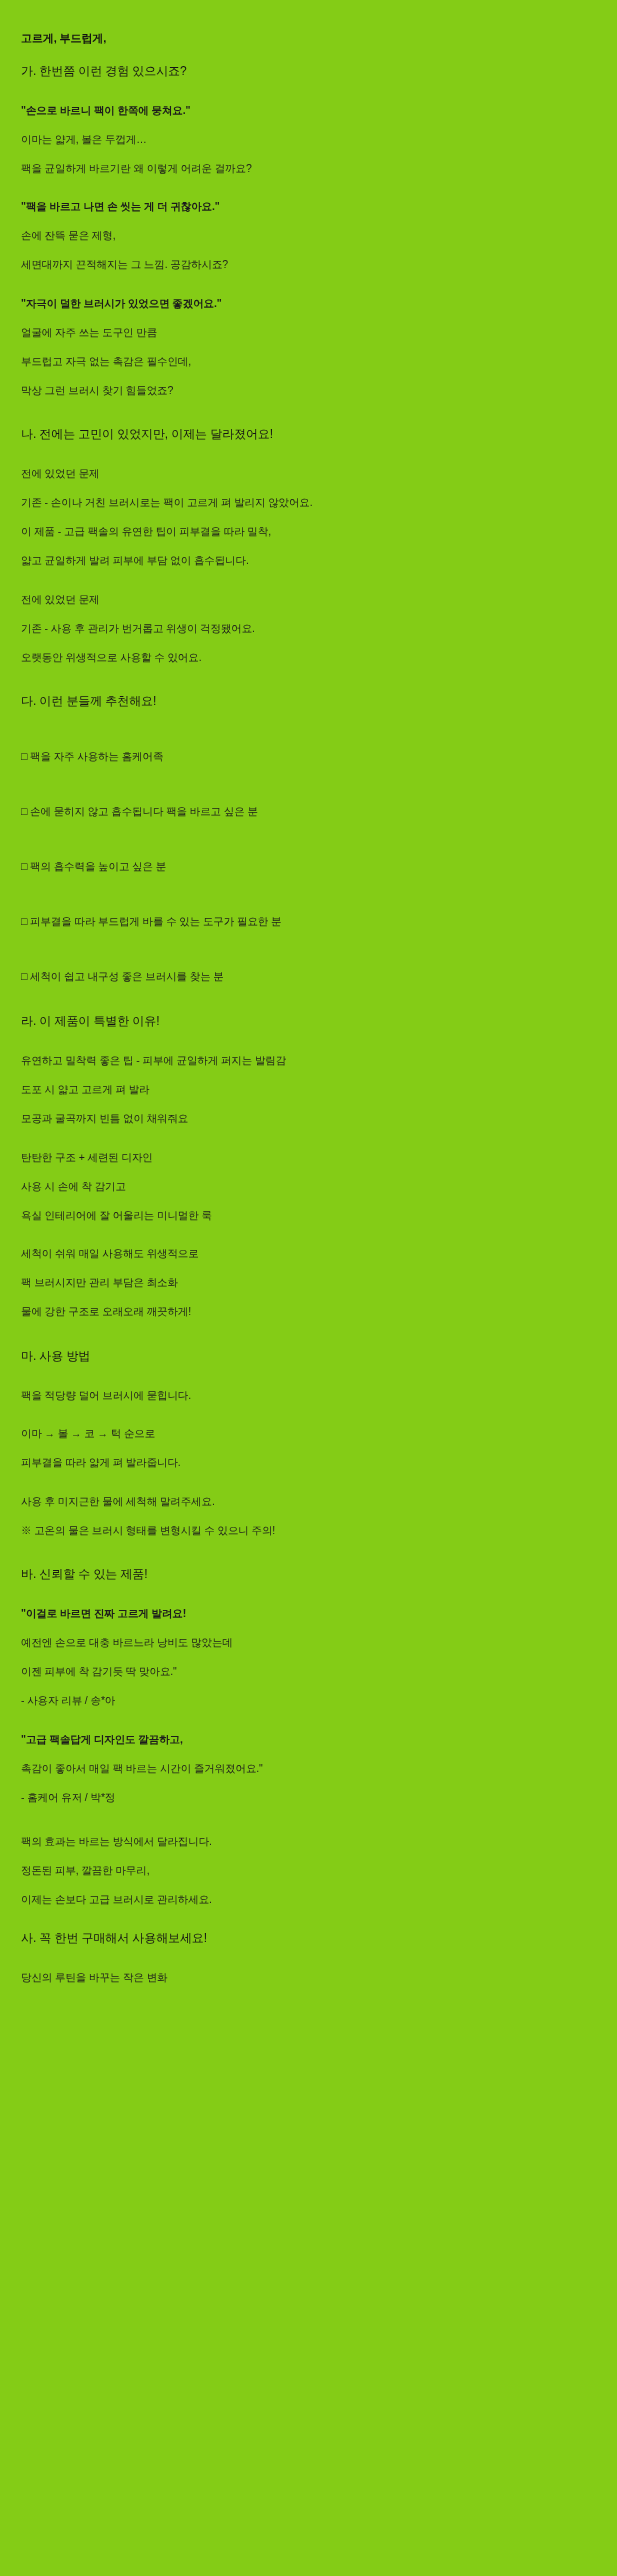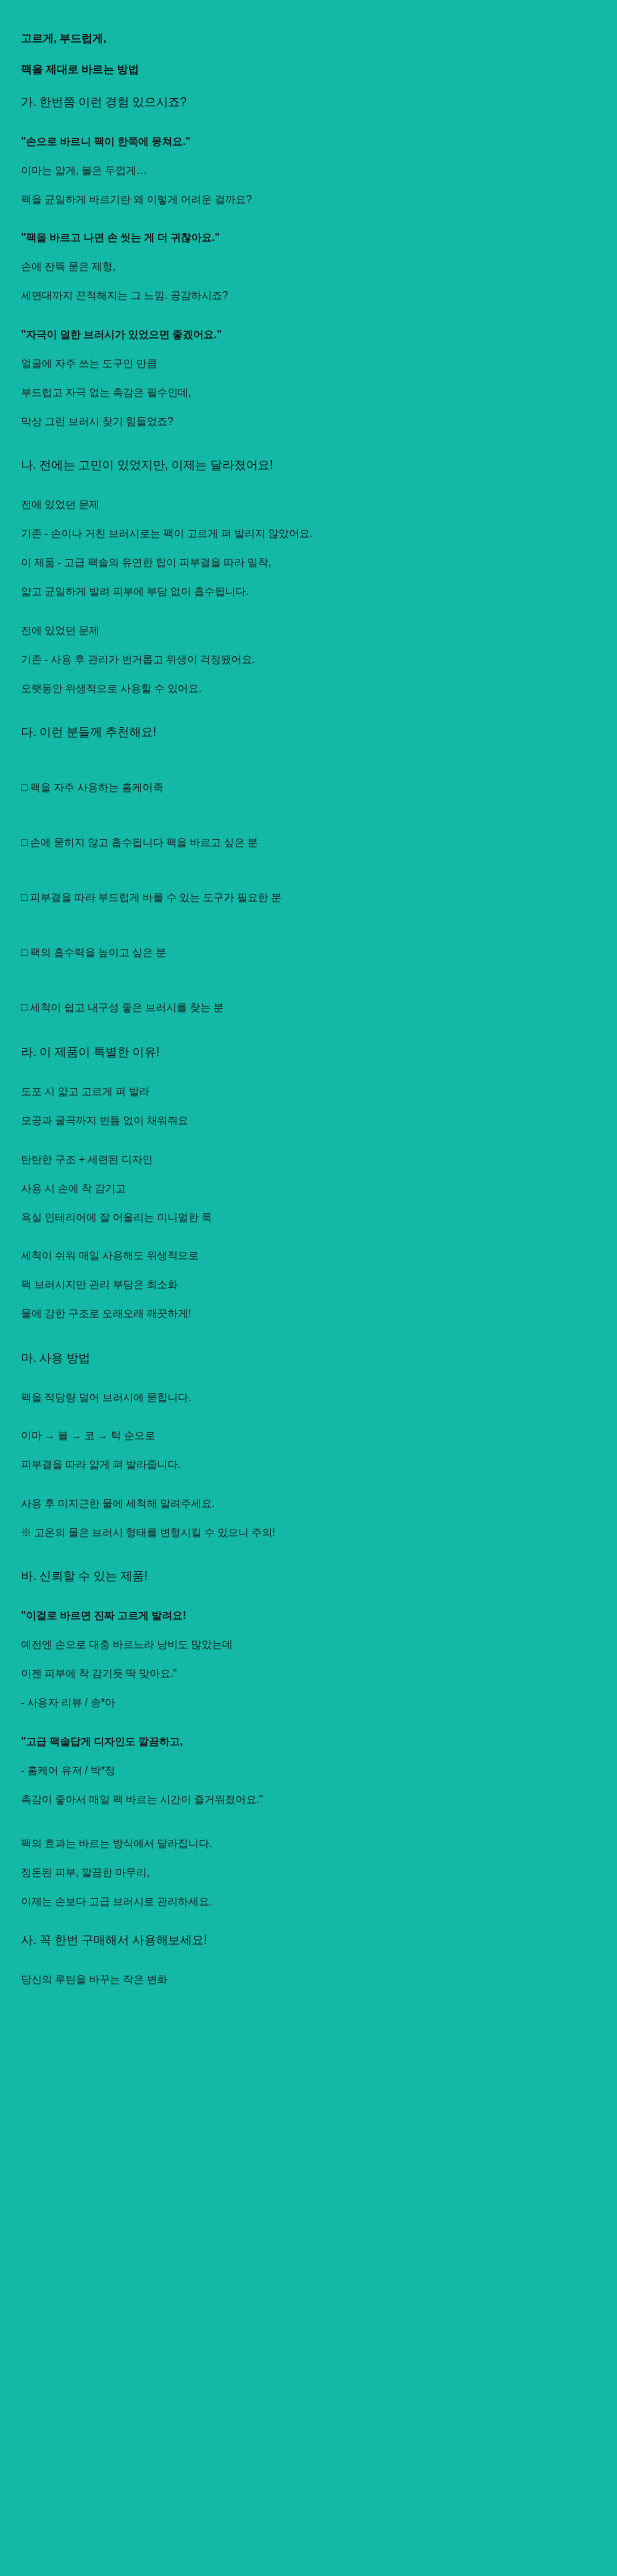--- a/index.html
+++ b/index.html
@@ -11,21 +11,21 @@
   body {
     width: 617px;
     min-height: 2576px;
     font-family: "Liberation Sans", sans-serif;
     color: #1a1a1a;
   }
   .page {
     width: 617px;
     min-height: 2576px;
     padding: 17.3px 21px 25px 21px;
-    background: #14b8a6;
+    background: #84cc16;
   }
   .block {
     margin: 0 0 18.5px 0;
   }
   .line {
     font-size: 10.5px;
     line-height: 18.5px;
     letter-spacing: -0.1px;
     color: #1c1c1c;
     white-space: pre-wrap;
@@ -65,21 +65,20 @@
   .gap-md { margin-bottom: 20px; }
   .gap-lg { margin-bottom: 26px; }
 </style>
 </head>
 <body>
 
 <div class="page">
   <div id="content-root">
       <div class="block title gap-sm">
         <p class="line">고르게, 부드럽게,</p>
-        <p class="line">팩을 제대로 바르는 방법</p>
       </div>
       <div class="block heading gap-md">
         <p class="line">가. 한번쯤 이런 경험 있으시죠?</p>
       </div>
       <div class="block quote gap-md">
         <p class="line q-first">"손으로 바르니 팩이 한쪽에 뭉쳐요."</p>
         <p class="line">이마는 얇게, 볼은 두껍게…</p>
         <p class="line">팩을 균일하게 바르기란 왜 이렇게 어려운 걸까요?</p>
       </div>
       <div class="block quote gap-md">
@@ -106,28 +105,29 @@
         <p class="line">전에 있었던 문제</p>
         <p class="line">기존 - 사용 후 관리가 번거롭고 위생이 걱정됐어요.</p>
         <p class="line">오랫동안 위생적으로 사용할 수 있어요.</p>
       </div>
       <div class="block heading gap-md">
         <p class="line">다. 이런 분들께 추천해요!</p>
       </div>
       <div class="block checklist gap-lg">
         <p class="line">□ 팩을 자주 사용하는 홈케어족</p>
         <p class="line">□ 손에 묻히지 않고 흡수됩니다 팩을 바르고 싶은 분</p>
+        <p class="line">□ 팩의 흡수력을 높이고 싶은 분</p>
         <p class="line">□ 피부결을 따라 부드럽게 바를 수 있는 도구가 필요한 분</p>
-        <p class="line">□ 팩의 흡수력을 높이고 싶은 분</p>
         <p class="line">□ 세척이 쉽고 내구성 좋은 브러시를 찾는 분</p>
       </div>
       <div class="block heading gap-md">
         <p class="line">라. 이 제품이 특별한 이유!</p>
       </div>
       <div class="block body gap-md">
+        <p class="line">유연하고 밀착력 좋은 팁 - 피부에 균일하게 퍼지는 발림감</p>
         <p class="line">도포 시 얇고 고르게 펴 발라</p>
         <p class="line">모공과 굴곡까지 빈틈 없이 채워줘요</p>
       </div>
       <div class="block body gap-md">
         <p class="line">탄탄한 구조 + 세련된 디자인</p>
         <p class="line">사용 시 손에 착 감기고</p>
         <p class="line">욕실 인테리어에 잘 어울리는 미니멀한 룩</p>
       </div>
       <div class="block body gap-lg">
         <p class="line">세척이 쉬워 매일 사용해도 위생적으로</p>
@@ -152,22 +152,22 @@
         <p class="line">바. 신뢰할 수 있는 제품!</p>
       </div>
       <div class="block quote gap-md">
         <p class="line q-first">"이걸로 바르면 진짜 고르게 발려요!</p>
         <p class="line">예전엔 손으로 대충 바르느라 낭비도 많았는데</p>
         <p class="line">이젠 피부에 착 감기듯 딱 맞아요."</p>
         <p class="line">- 사용자 리뷰 / 송*아</p>
       </div>
       <div class="block quote gap-lg">
         <p class="line q-first">"고급 팩솔답게 디자인도 깔끔하고,</p>
+        <p class="line">촉감이 좋아서 매일 팩 바르는 시간이 즐거워졌어요."</p>
         <p class="line">- 홈케어 유저 / 박*정</p>
-        <p class="line">촉감이 좋아서 매일 팩 바르는 시간이 즐거워졌어요."</p>
       </div>
       <div class="block body gap-md">
         <p class="line">팩의 효과는 바르는 방식에서 달라집니다.</p>
         <p class="line">정돈된 피부, 깔끔한 마무리,</p>
         <p class="line">이제는 손보다 고급 브러시로 관리하세요.</p>
       </div>
       <div class="block heading gap-md">
         <p class="line">사. 꼭 한번 구매해서 사용해보세요!</p>
       </div>
       <div class="block body gap-sm">

